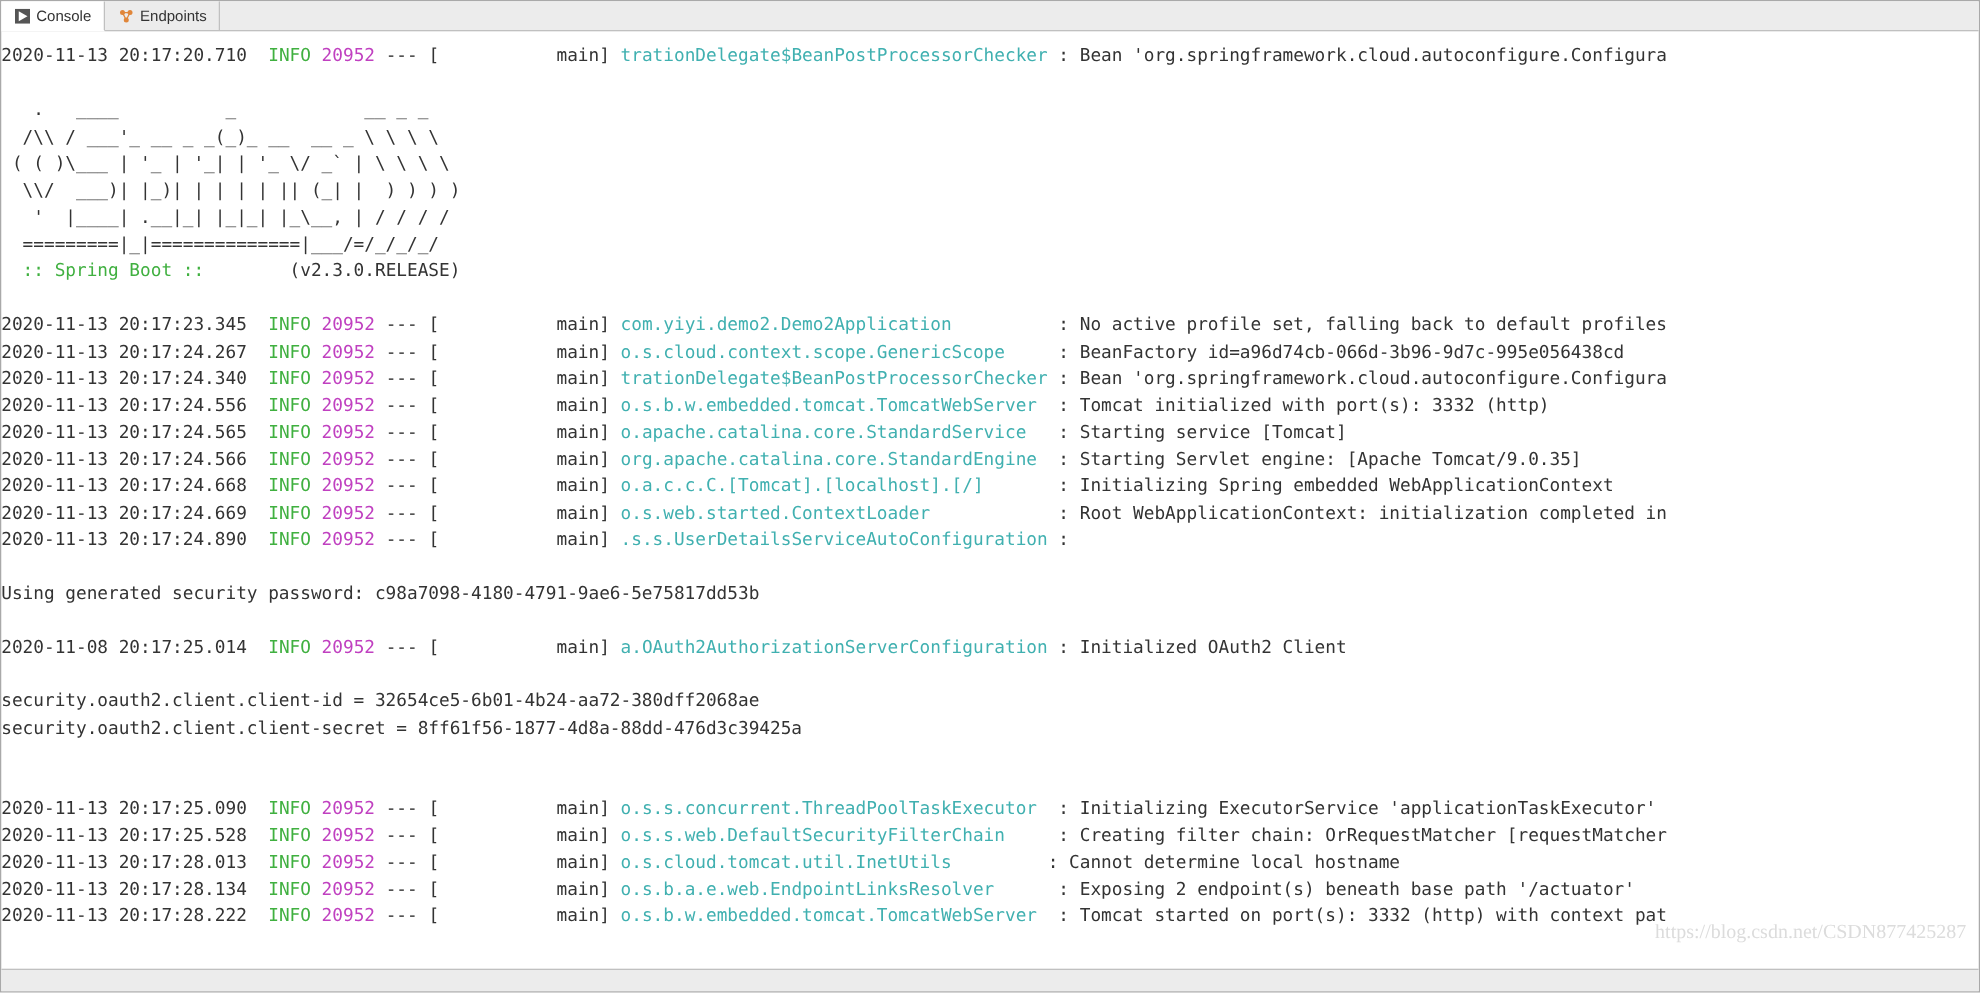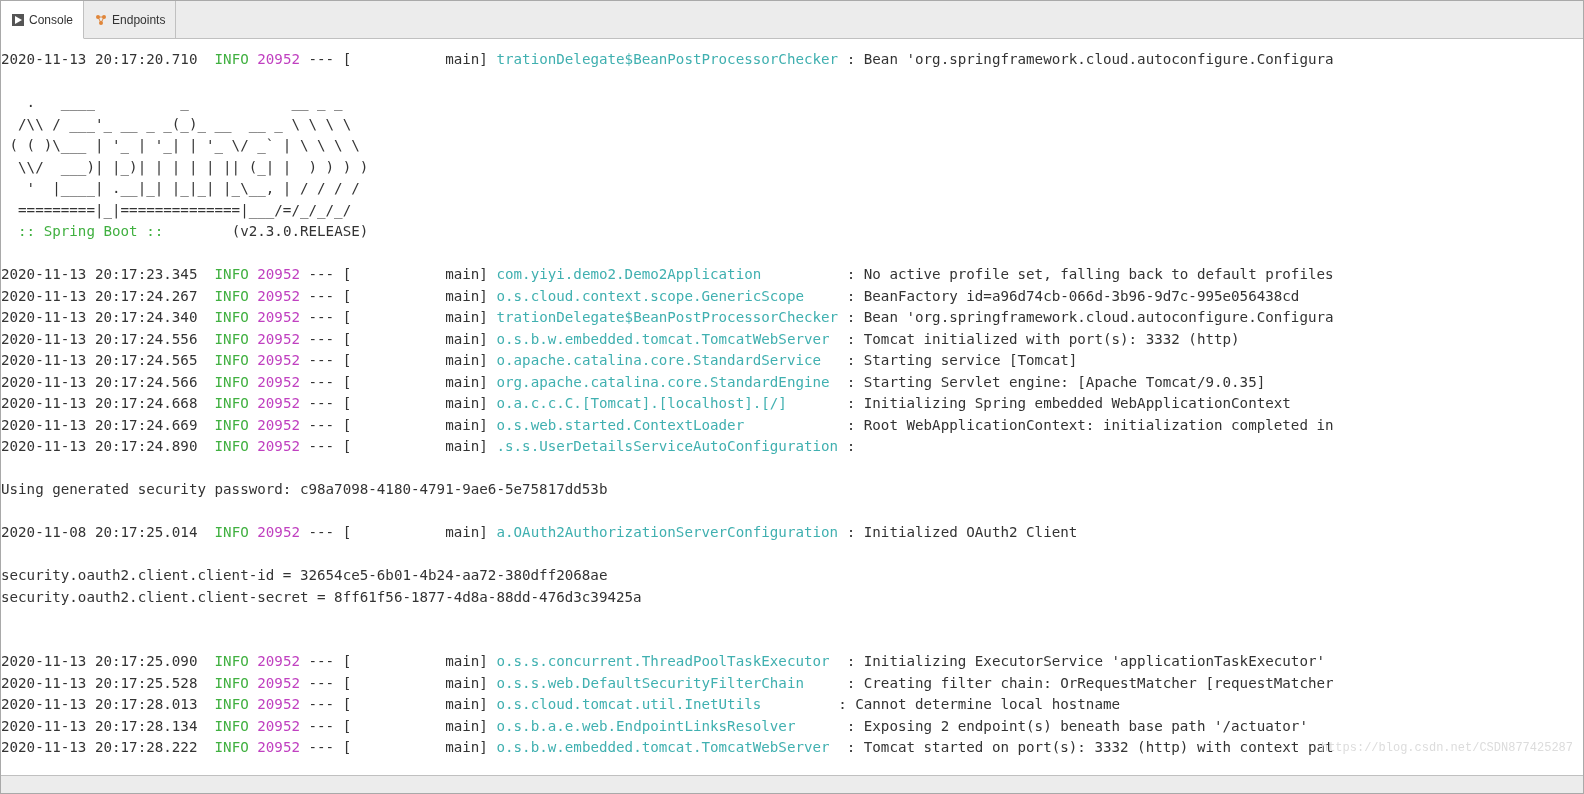--- a/index.html
+++ b/index.html
@@ -17,21 +17,21 @@
     flex-direction: column;
   }
   
   .tabbar {
     display: flex;
     align-items: stretch;
     background: #ececec;
     border-bottom: 1px solid #c0c0c0;
     font-family: "Segoe UI", Tahoma, Arial, sans-serif;
     font-size: 12px;
-    height: 38px;
+    height: 24px;
     flex: 0 0 auto;
   }
   .tab {
     display: flex;
     align-items: center;
     gap: 5px;
     padding: 0 10px;
     border-right: 1px solid #c0c0c0;
     cursor: pointer;
     color: #333;
@@ -73,22 +73,22 @@
     height: 18px;
     flex: 0 0 auto;
     background: #ececec;
     border-top: 1px solid #c0c0c0;
   }
   .watermark {
     position: absolute;
     right: 10px;
     bottom: 20px;
     color: #dcdcdc;
-    font-family: Liberation Mono, monospace;
-    font-size: 12px;
+    font-family: Liberation Serif, serif;
+    font-size: 16px;
     pointer-events: none;
   }
 </style>
 </head>
 <body>
 
 <div class="tabbar">
   <div class="tab active">
     <span class="tab-icon">
       <svg viewBox="0 0 12 12" width="12" height="12">

